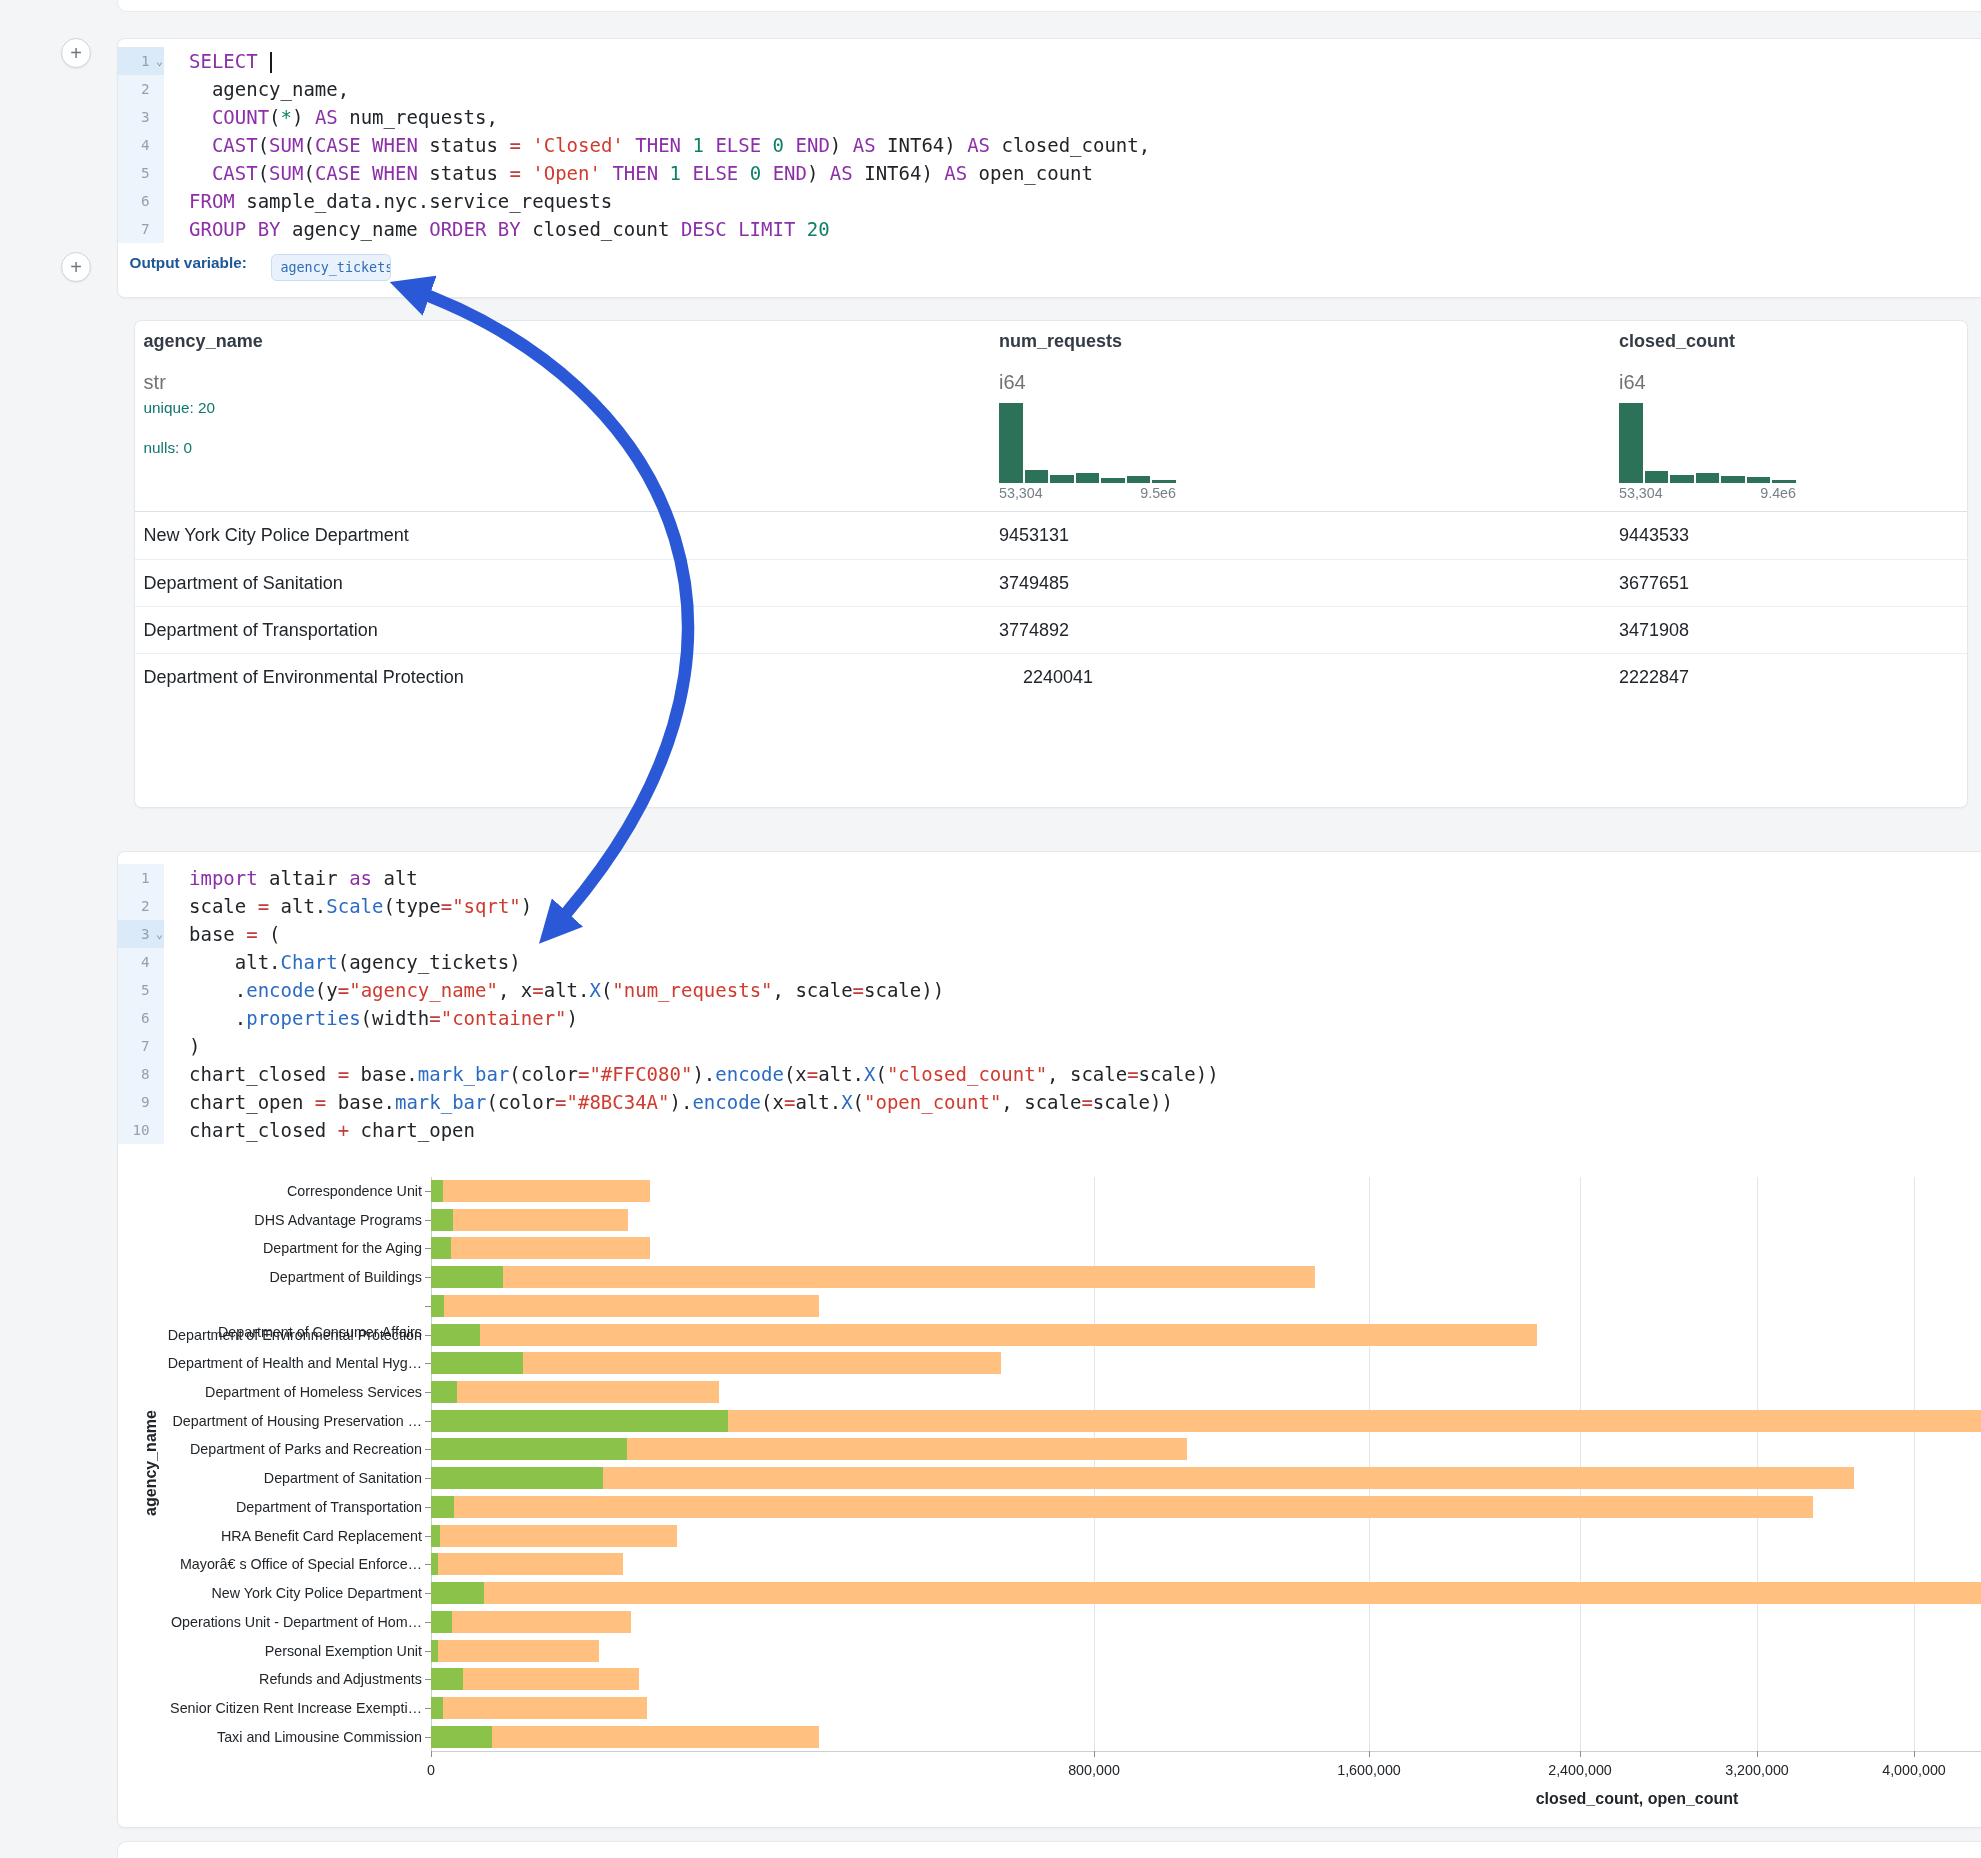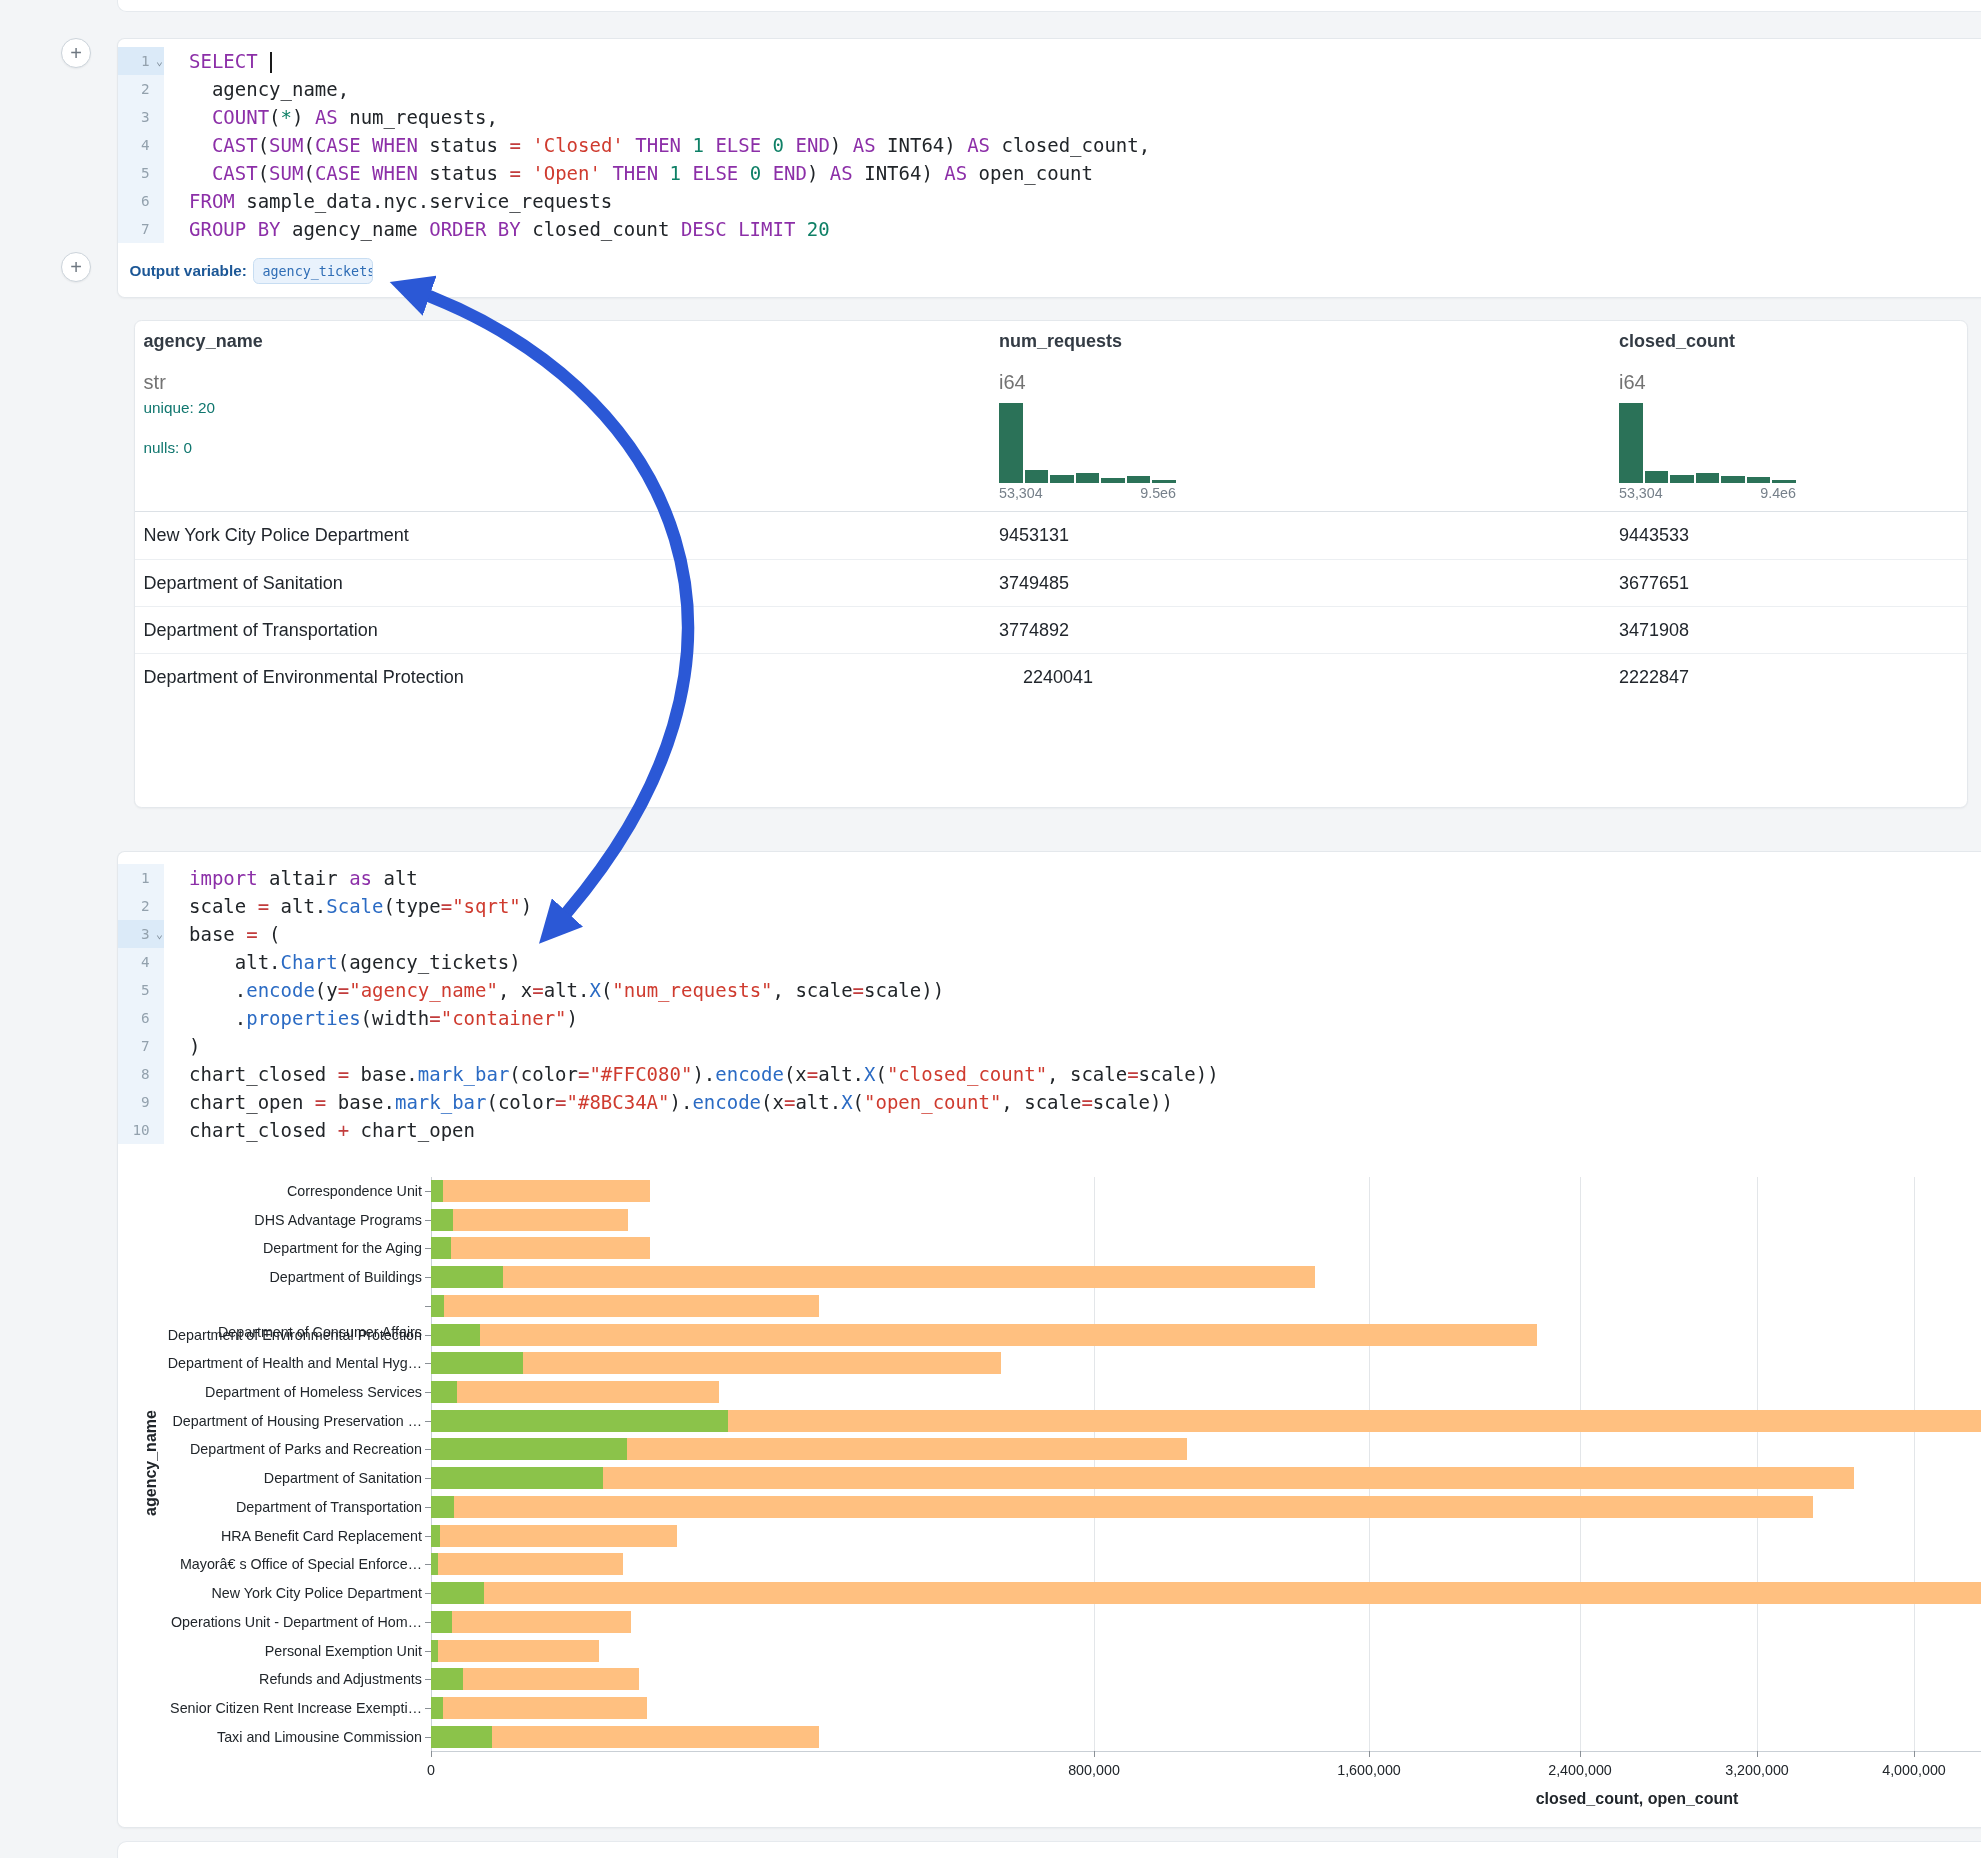--- a/index.html
+++ b/index.html
@@ -28,21 +28,21 @@
   .chev{position:absolute;right:1px;top:0;font-size:11.5px;color:#7d8b98;line-height:28px}
   .cl{font-family:"DejaVu Sans Mono",monospace;font-size:19px;line-height:28px;padding-left:25px;white-space:pre;color:#212529}
   .tk-kw{color:#8c2fa8}
   .tk-str{color:#cf3b2f}
   .tk-num{color:#0e8066}
   .tk-op{color:#c23c3c}
   .tk-fn{color:#2b6bc4}
   .tk-pl{color:#212529}
   .caret{display:inline-block;width:1.9px;height:21px;background:#1a1a1a;vertical-align:middle;margin-left:1px}
 
-  .ov-row{display:flex;align-items:center;gap:6px;margin:11.5px 0 0 11.5px;height:34px}
+  .ov-row{display:flex;align-items:flex-start;gap:24px;margin:11.5px 0 0 11.5px;height:34px}
   .ov-label{font-size:15.3px;font-weight:700;color:#1c5796}
   .ov-badge{display:inline-block;max-width:120px;overflow:hidden;white-space:nowrap;background:#e9f2fc;border:1px solid #c7ddf2;
     color:#2f6db5;border-radius:5.7px;padding:2.9px 8.6px;font-family:"DejaVu Sans Mono",monospace;font-size:13.4px;line-height:19px}
 
   
   .thead{position:relative;height:191px;border-bottom:1px solid #dce1e6}
   .th-name{position:absolute;top:9.6px;font-size:18px;font-weight:700;color:#333b44}
   .th-type{position:absolute;top:50px;font-size:20px;color:#737373}
   .th-stat{position:absolute;font-size:15.3px;color:#0f766e}
   .hist{position:absolute;top:78px;width:177px;height:84px;display:flex;align-items:flex-end;gap:1.9px}

